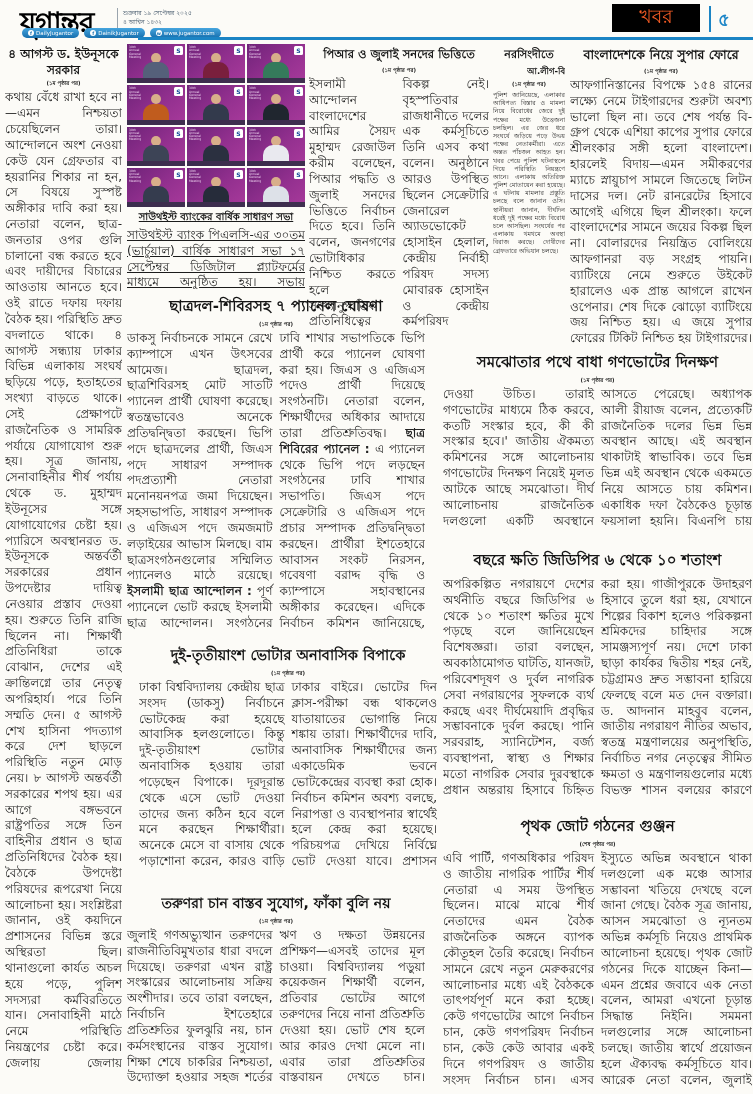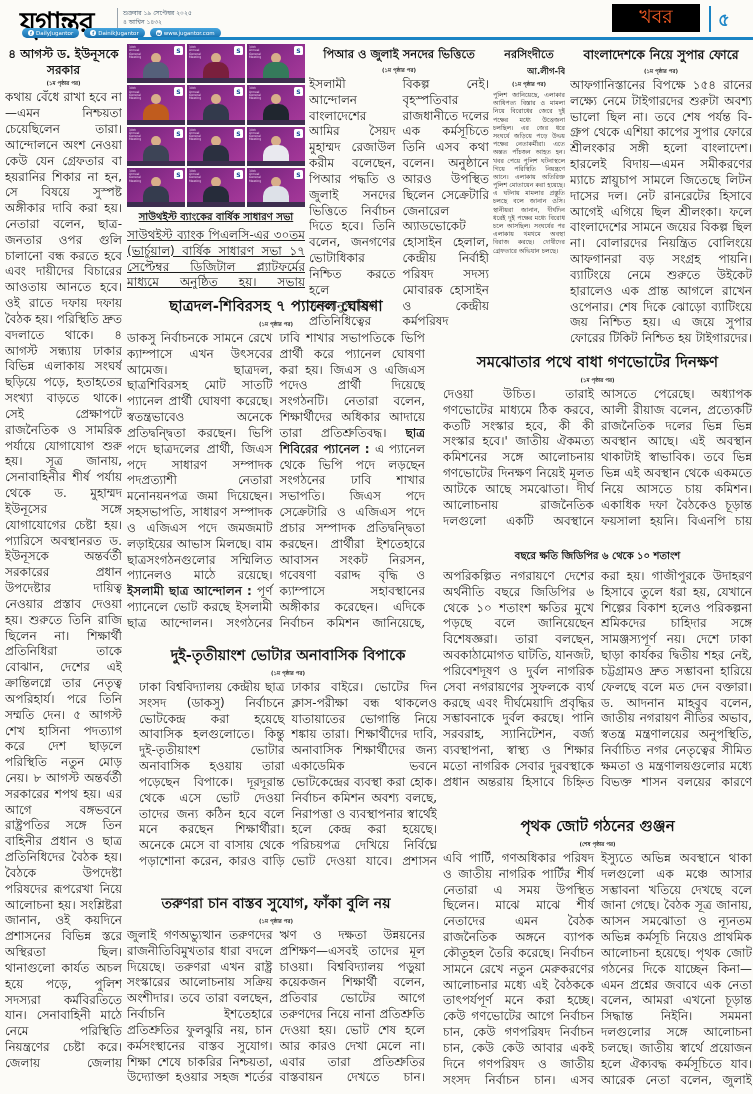--- a/index.html
+++ b/index.html
@@ -178,21 +178,21 @@
   </div>
 </div>
 
 <div class="block" style="left:443px; top:350px; width:309px; height:194px;">
   <div class="headline" style="font-size:15px;">সমঝোতার পথে বাধা গণভোটের দিনক্ষণ</div>
   <div class="cont">(১ম পৃষ্ঠার পর)</div>
   <div class="bodytxt cols2" style="height:156px;">দেওয়া উচিত। তারাই গণভোটের মাধ্যমে ঠিক করবে, কতটি সংস্কার হবে, কী কী সংস্কার হবে।' জাতীয় ঐকমত্য কমিশনের সঙ্গে আলোচনায় গণভোটের দিনক্ষণ নিয়েই মূলত আটকে আছে সমঝোতা। দীর্ঘ আলোচনায় রাজনৈতিক দলগুলো একটি অবস্থানে আসতে পেরেছে। অধ্যাপক আলী রীয়াজ বলেন, প্রত্যেকটি রাজনৈতিক দলের ভিন্ন ভিন্ন অবস্থান আছে। এই অবস্থান থাকাটাই স্বাভাবিক। তবে ভিন্ন ভিন্ন এই অবস্থান থেকে একমতে নিয়ে আসতে চায় কমিশন। একাধিক দফা বৈঠকেও চূড়ান্ত ফয়সালা হয়নি। বিএনপি চায় জাতীয় নির্বাচনের দিনেই গণভোট, জামায়াতসহ কয়েকটি দল চায় আগে গণভোট। 'সার্বিক অগ্রগতি' প্রসঙ্গে কমিশনের সহসভাপতি বলেন, অধিকাংশ বিষয়ে ঐকমত্য হয়েছে। অল্প কিছু বিষয়ে মতপার্থক্য রয়ে গেছে, আলোচনার মাধ্যমে তারও সমাধান হবে বলে আশা করা যায়।</div>
 </div>
 
 <div class="block" style="left:443px; top:548px; width:309px; height:262px;">
-  <div class="headline" style="font-size:10px;">বছরে ক্ষতি জিডিপির ৬ থেকে ১০ শতাংশ</div>
+  <div class="headline" style="font-size:15px;">বছরে ক্ষতি জিডিপির ৬ থেকে ১০ শতাংশ</div>
   <div class="bodytxt cols2" style="height:236px; margin-top:4px;">অপরিকল্পিত নগরায়ণে দেশের অর্থনীতি বছরে জিডিপির ৬ থেকে ১০ শতাংশ ক্ষতির মুখে পড়ছে বলে জানিয়েছেন বিশেষজ্ঞরা। তারা বলছেন, অবকাঠামোগত ঘাটতি, যানজট, পরিবেশদূষণ ও দুর্বল নাগরিক সেবা নগরায়ণের সুফলকে ব্যর্থ করছে এবং দীর্ঘমেয়াদি প্রবৃদ্ধির সম্ভাবনাকে দুর্বল করছে। পানি সরবরাহ, স্যানিটেশন, বর্জ্য ব্যবস্থাপনা, স্বাস্থ্য ও শিক্ষার মতো নাগরিক সেবার দুরবস্থাকে প্রধান অন্তরায় হিসাবে চিহ্নিত করা হয়। গাজীপুরকে উদাহরণ হিসাবে তুলে ধরা হয়, যেখানে শিল্পের বিকাশ হলেও পরিকল্পনা শ্রমিকদের চাহিদার সঙ্গে সামঞ্জস্যপূর্ণ নয়। দেশে ঢাকা ছাড়া কার্যকর দ্বিতীয় শহর নেই, চট্টগ্রামও দ্রুত সম্ভাবনা হারিয়ে ফেলছে বলে মত দেন বক্তারা। ড. আদনান মাহবুব বলেন, জাতীয় নগরায়ণ নীতির অভাব, স্বতন্ত্র মন্ত্রণালয়ের অনুপস্থিতি, নির্বাচিত নগর নেতৃত্বের সীমিত ক্ষমতা ও মন্ত্রণালয়গুলোর মধ্যে বিভক্ত শাসন বলয়ের কারণে সংকট ঘনীভূত হচ্ছে। তিনি স্থানীয় সরকারকে শুধু দায়িত্ব নয়, ক্ষমতা ও সম্পদ দেওয়ার ওপর জোর দেন। অনুষ্ঠানে আলোচক হিসাবে বক্তব্য দেন ব্র্যাক ইনস্টিটিউট অব গভর্ন্যান্স অ্যান্ড ডেভেলপমেন্টের (বিআইজিডি) নির্বাহী পরিচালক ড. ইমরান মতিন। তিনি বলেন, গবেষণায় যেসব ঘাটতি চিহ্নিত হয়েছে, তা সমাধানে সমন্বিত পরিকল্পনা জরুরি। নগরায়ণকে প্রবৃদ্ধির চালিকাশক্তিতে পরিণত করতে বিকেন্দ্রীকৃত নগর ব্যবস্থা গড়ার প্রয়োজনীয়তার ওপর জোর দেন বক্তারা।</div>
 </div>
 
 <div class="block" style="left:127px; top:644px; width:298px; height:242px;margin-left:12px;">
   <div class="headline" style="font-size:14.5px;">দুই-তৃতীয়াংশ ভোটার অনাবাসিক বিপাকে</div>
   <div class="cont">(১ম পৃষ্ঠার পর)</div>
   <div class="bodytxt cols2" style="height:204px;">ঢাকা বিশ্ববিদ্যালয় কেন্দ্রীয় ছাত্র সংসদ (ডাকসু) নির্বাচনে ভোটকেন্দ্র করা হয়েছে আবাসিক হলগুলোতে। কিন্তু দুই-তৃতীয়াংশ ভোটার অনাবাসিক হওয়ায় তারা পড়েছেন বিপাকে। দূরদূরান্ত থেকে এসে ভোট দেওয়া তাদের জন্য কঠিন হবে বলে মনে করছেন শিক্ষার্থীরা। অনেকে মেসে বা বাসায় থেকে পড়াশোনা করেন, কারও বাড়ি ঢাকার বাইরে। ভোটের দিন ক্লাস-পরীক্ষা বন্ধ থাকলেও যাতায়াতের ভোগান্তি নিয়ে শঙ্কায় তারা। শিক্ষার্থীদের দাবি, অনাবাসিক শিক্ষার্থীদের জন্য একাডেমিক ভবনে ভোটকেন্দ্রের ব্যবস্থা করা হোক। নির্বাচন কমিশন অবশ্য বলছে, নিরাপত্তা ও ব্যবস্থাপনার স্বার্থেই হলে কেন্দ্র করা হয়েছে। পরিচয়পত্র দেখিয়ে নির্বিঘ্নে ভোট দেওয়া যাবে। প্রশাসন জানিয়েছে, ভোটের দিন বিশেষ বাস সার্ভিস চালু থাকবে। তারপরও শেষ পর্যন্ত কত শতাংশ অনাবাসিক ভোটার কেন্দ্রে আসবেন, তা নিয়ে সংশয় থেকে যাচ্ছে। বিশ্লেষকরা বলছেন, ভোটার উপস্থিতিই নির্বাচনের ফল নির্ধারণ করে দেবে।</div>
 </div>
 
 <div class="block" style="left:127px; top:892px; width:298px; height:198px;">

